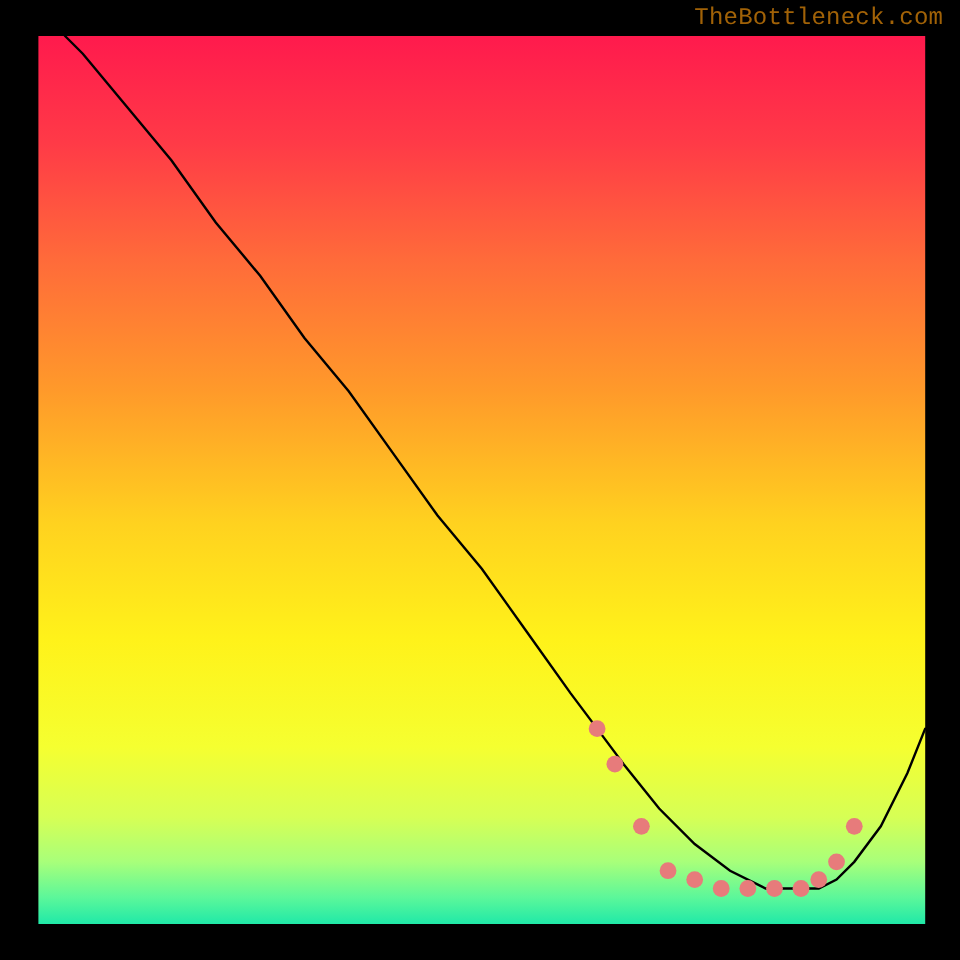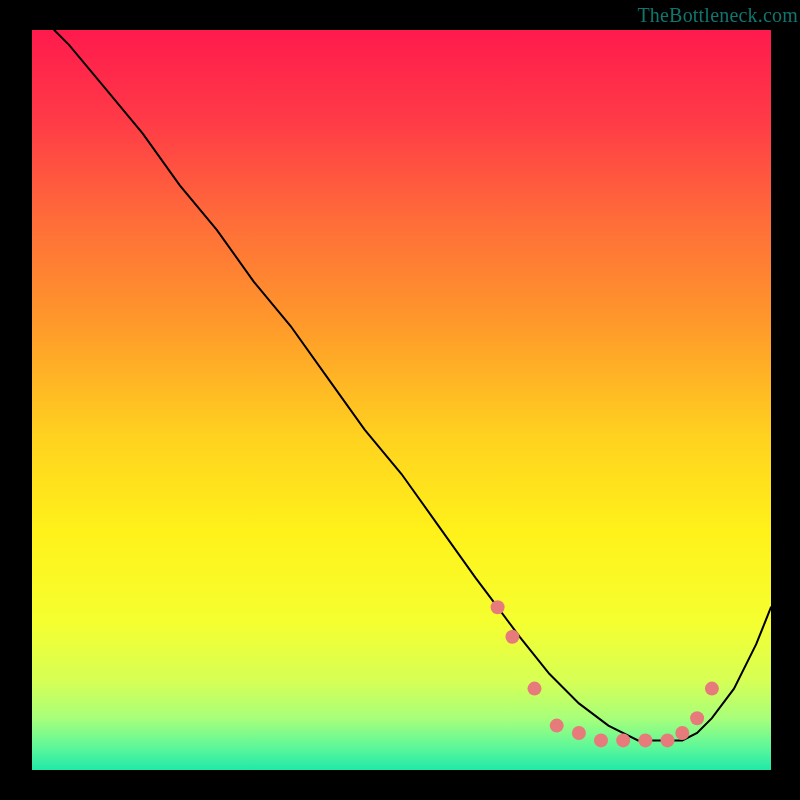--- a/index.html
+++ b/index.html
@@ -16,24 +16,24 @@
     height: 800px;
   }
   svg.plot {
     position: absolute;
     top: 0;
     left: 0;
   }
   .watermark {
     position: absolute;
     top: 4px;
-    right: 2px;
-    font-family: Liberation Serif, serif;
+    right: 14px;
+    font-family: Liberation Mono, monospace;
     font-size: 20px;
-    color: #0f766e;
+    color: #a16207;
     letter-spacing: 0.2px;
     user-select: none;
     pointer-events: none;
   }
 </style>
 </head>
 <body>
 
 <div class="stage">
   <svg class="plot" width="800" height="800" viewBox="0 0 800 800">

